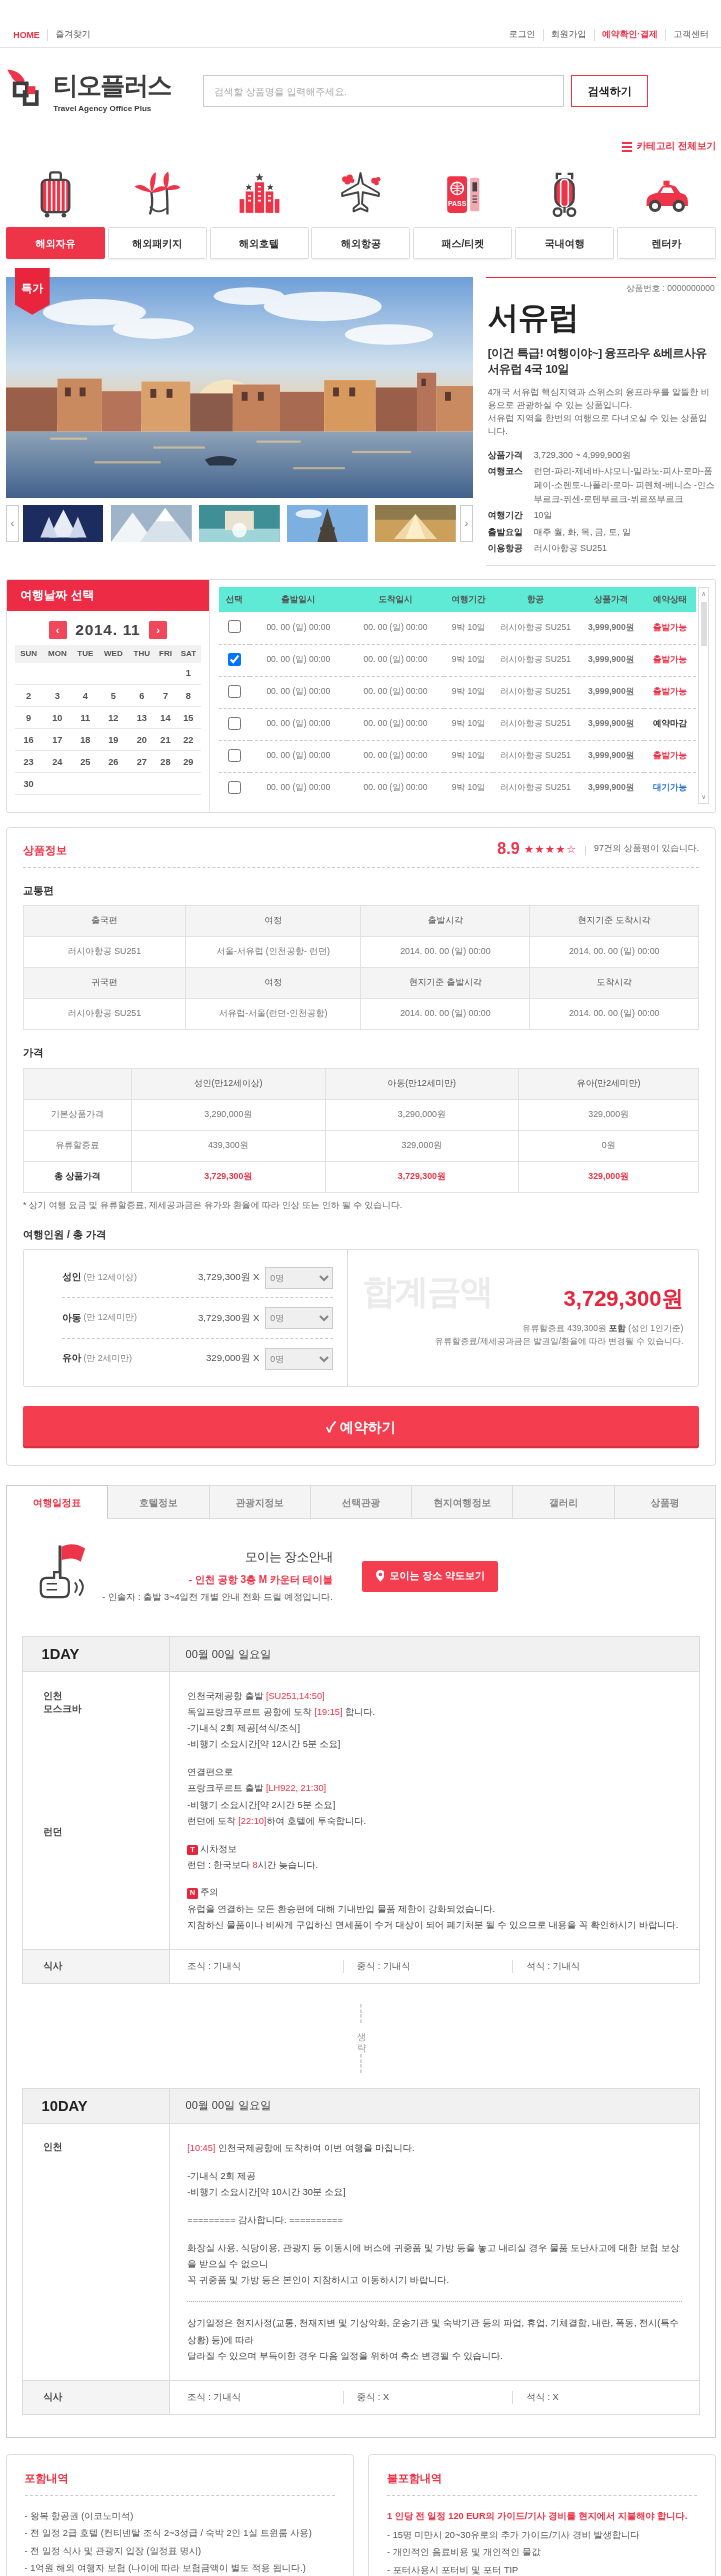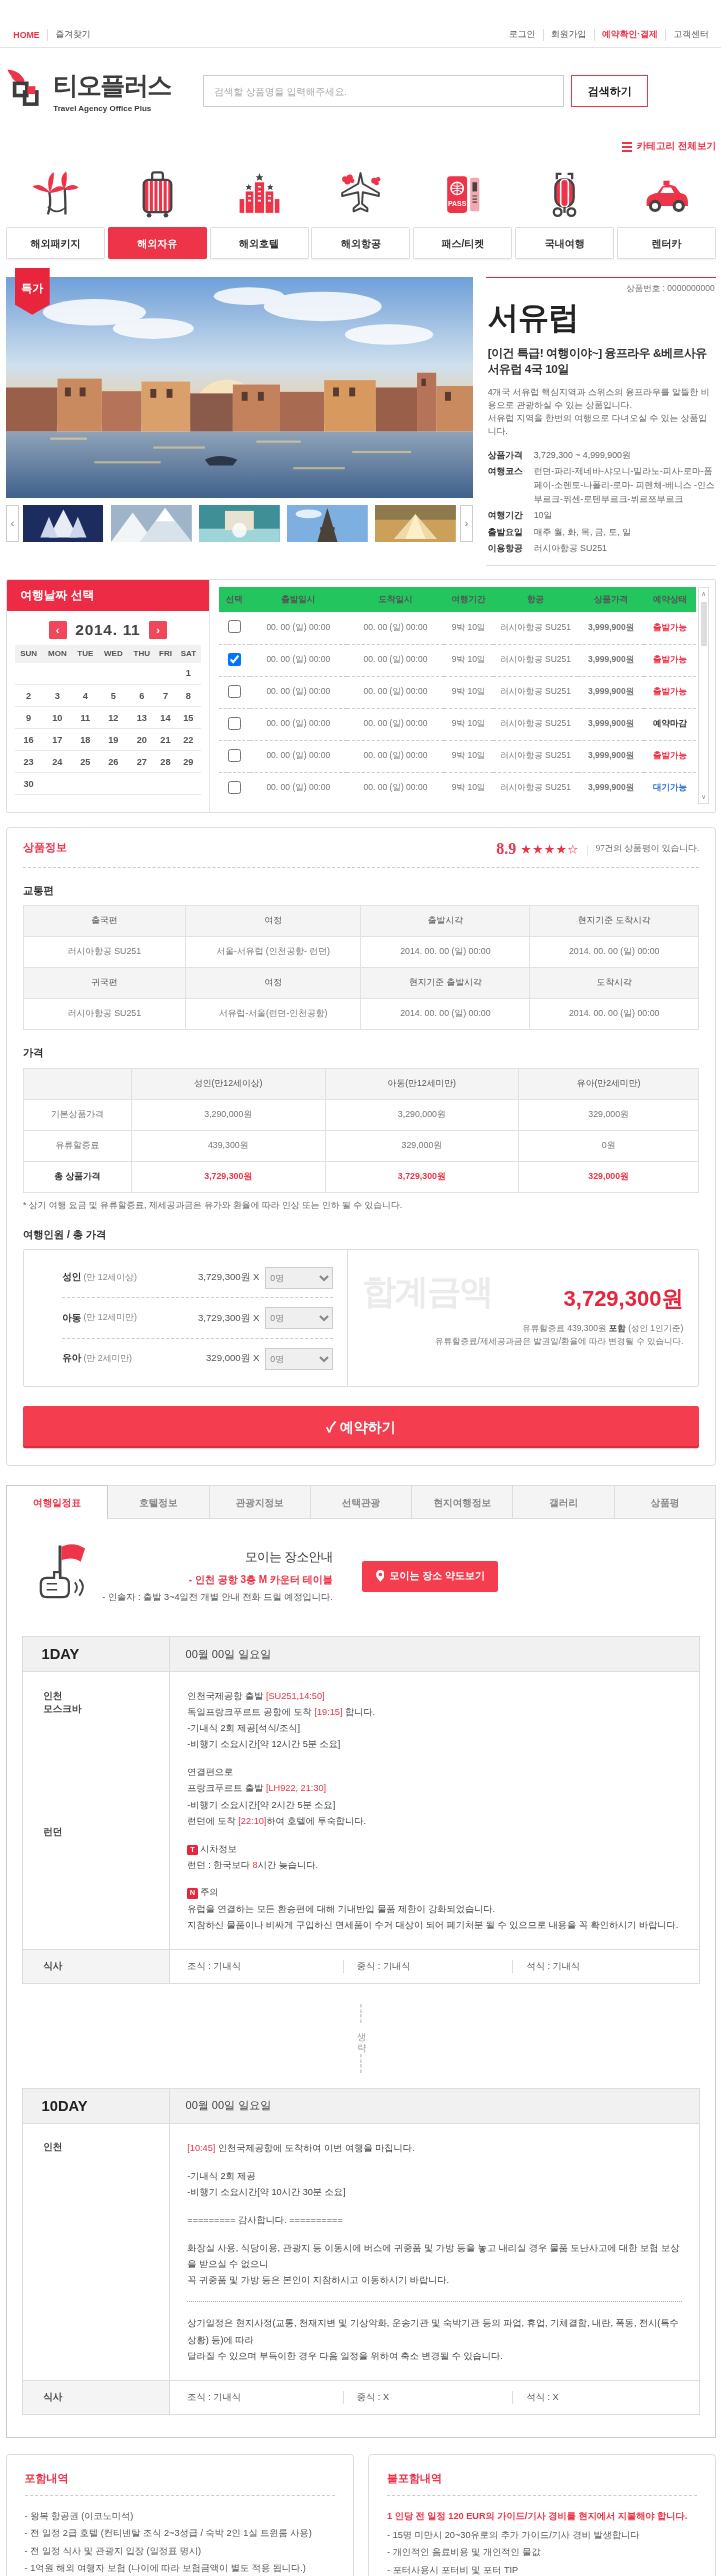--- a/index.html
+++ b/index.html
@@ -73,38 +73,38 @@
                font-weight: bold; cursor: pointer; border-radius: 1.5px; }
   .cal-title { font-size: 15.5px; font-weight: bold; color: #444; margin: 0 8.8px; letter-spacing: 0.7px; }
   table.cal { width: 92%; margin: 0 auto 8.8px; border-collapse: collapse; }
   table.cal th { background: #f1f1f1; font-size: 8px; color: #555; height: 17.7px; }
   table.cal td { text-align: center; height: 22px; font-size: 9.2px; font-weight: bold; color: #555;
                  border-bottom: 0.7px solid #e8e8e8; cursor: pointer; }
   td.c-blue { color: #2e74d0; }
   td.c-red { color: #ee3448; }
   .ds-right { flex: 1; position: relative; padding: 7.4px 19px 7.4px 8.8px; }
   table.dep { width: 100%; border-collapse: collapse; }
-  table.dep th { background: #22c55e; font-size: 8.5px; color: #555; height: 25px; font-weight: bold; }
+  table.dep th { background: #5eead4; font-size: 8.5px; color: #555; height: 25px; font-weight: bold; }
   table.dep td { text-align: center; font-size: 8.5px; color: #777; height: 32px;
                  border-bottom: 0.7px dashed #ccc; }
   table.dep tr:last-child td { border-bottom: none; }
   td.price { color: #333; font-weight: bold; }
   .st-red { color: #ee3448; font-weight: bold; }
   .st-dark { color: #333; font-weight: bold; }
   .st-blue { color: #2e74d0; font-weight: bold; }
   .dep-scroll { position: absolute; right: 5.9px; top: 7.4px; bottom: 7.4px; width: 11px;
                 border: 0.7px solid #ddd; display: flex; flex-direction: column; align-items: center; }
   .dep-scroll .arr { font-size: 6.6px; color: #888; height: 11.8px; line-height: 11.8px; cursor: pointer; }
   .dep-scroll .track { flex: 1; width: 100%; position: relative; }
   .dep-scroll .thumb-bar { position: absolute; top: 1.5px; left: 1.5px; right: 1.5px; height: 44px; background: #ddd; }
 
   
   .info-box { margin: 14.7px 5.9px 0; border: 0.7px solid #ddd; border-radius: 3.7px; padding: 11.8px 16px 19px; }
-  .info-head { display: flex; justify-content: space-between; align-items: flex-start; padding-bottom: 8.8px;
-               border-bottom: 0.7px dashed #ccc; font-family: Liberation Serif, serif; }
+  .info-head { display: flex; justify-content: space-between; align-items: flex-end; padding-bottom: 8.8px;
+               border-bottom: 0.7px dashed #ccc; }
   .info-title { color: #ee3448; font-size: 11px; font-weight: bold; }
   .rating { display: flex; align-items: center; }
   .rating .score { color: #ee3448; font-size: 16px; font-weight: bold; }
   .rating .stars { color: #ee3448; font-size: 11px; margin-left: 4.4px; letter-spacing: 0.7px; }
   .rating .bar { color: #ccc; margin: 0 7.4px; }
   .rating .cnt { font-size: 8.8px; color: #666; }
   .sec-label { font-size: 10.3px; font-weight: bold; color: #333; margin: 16px 0 7.4px; }
   table.grid { width: 100%; border-collapse: collapse; }
   table.grid th, table.grid td { border: 0.7px solid #e2e2e2; height: 31px; text-align: center; font-size: 8.8px; }
   table.grid th { background: #f4f4f4; color: #555; font-weight: normal; }
@@ -227,48 +227,48 @@
 <div class="catnav">
   <div class="cat-all">
     <span class="burger">
         <i></i>
         <i></i>
         <i></i>
       </span>
     <span>카테고리 전체보기</span>
   </div>
   <div class="cat-items">
+    <div class="cat-item active">
+      <div class="cat-icon">
+        <svg width="49" height="53" viewBox="0 0 64 64">
+          <rect x="25" y="3" width="14" height="11" rx="3" fill="none" stroke="#444" stroke-width="3"></rect>
+          <rect x="14" y="13" width="36" height="42" rx="6" fill="#ee3448"></rect>
+          <path d="M21 13v42M27 13v42M33 13v42M39 13v42M45 13v42" stroke="#fff" stroke-width="2"></path>
+          <rect x="14" y="13" width="36" height="42" rx="6" fill="none" stroke="#444" stroke-width="3"></rect>
+          <circle cx="21" cy="59" r="3" fill="#444"></circle>
+            <circle cx="43" cy="59" r="3" fill="#444"></circle>
+        </svg>
+      </div>
+      <div class="cat-label">해외자유</div>
+    </div>
     <div class="cat-item">
       <div class="cat-icon">
         <svg width="49" height="53" viewBox="0 0 64 64">
           <path d="M24 28 C14 18 6 18 2 22 C10 27 18 28 24 30 Z" fill="#ee3448"></path>
           <path d="M24 28 C20 14 24 6 30 3 C30 13 28 22 25 29 Z" fill="#ee3448"></path>
           <path d="M25 28 C33 20 40 20 45 24 C38 28 30 29 25 30 Z" fill="#ee3448"></path>
           <path d="M43 24 C37 14 40 6 46 2 C48 11 46 19 44 25 Z" fill="#ee3448"></path>
           <path d="M44 24 C52 18 58 19 62 23 C56 27 49 26 44 26 Z" fill="#ee3448"></path>
           <path d="M24 29 C26 40 25 50 22 58" stroke="#444" stroke-width="3" fill="none"></path>
           <path d="M44 25 C45 37 45 48 45 58" stroke="#444" stroke-width="3" fill="none"></path>
           <path d="M22 48 Q33 60 45 49" stroke="#444" stroke-width="2" fill="none"></path>
           <path d="M26 50 Q33 57 41 51" stroke="#444" stroke-width="1" fill="none"></path>
         </svg>
       </div>
       <div class="cat-label">해외패키지</div>
-    </div>
-    <div class="cat-item active">
-      <div class="cat-icon">
-        <svg width="49" height="53" viewBox="0 0 64 64">
-          <rect x="25" y="3" width="14" height="11" rx="3" fill="none" stroke="#444" stroke-width="3"></rect>
-          <rect x="14" y="13" width="36" height="42" rx="6" fill="#ee3448"></rect>
-          <path d="M21 13v42M27 13v42M33 13v42M39 13v42M45 13v42" stroke="#fff" stroke-width="2"></path>
-          <rect x="14" y="13" width="36" height="42" rx="6" fill="none" stroke="#444" stroke-width="3"></rect>
-          <circle cx="21" cy="59" r="3" fill="#444"></circle>
-            <circle cx="43" cy="59" r="3" fill="#444"></circle>
-        </svg>
-      </div>
-      <div class="cat-label">해외자유</div>
     </div>
     <div class="cat-item">
       <div class="cat-icon">
         <svg width="49" height="53" viewBox="0 0 64 64">
           <polygon points="32,4 33.5,8 37,8 34.5,10.5 35.5,14 32,12 28.5,14 29.5,10.5 27,8 30.5,8" fill="#444"></polygon>
           <polygon points="18,18 19,21 22,21 20,23 21,26 18,24.5 15,26 16,23 14,21 17,21" fill="#444"></polygon>
           <polygon points="46,18 47,21 50,21 48,23 49,26 46,24.5 43,26 44,23 42,21 45,21" fill="#444"></polygon>
           <rect x="26" y="16" width="12" height="40" fill="#ee3448"></rect>
           <rect x="14" y="28" width="10" height="28" fill="#ee3448"></rect>
           <rect x="40" y="28" width="10" height="28" fill="#ee3448"></rect>

